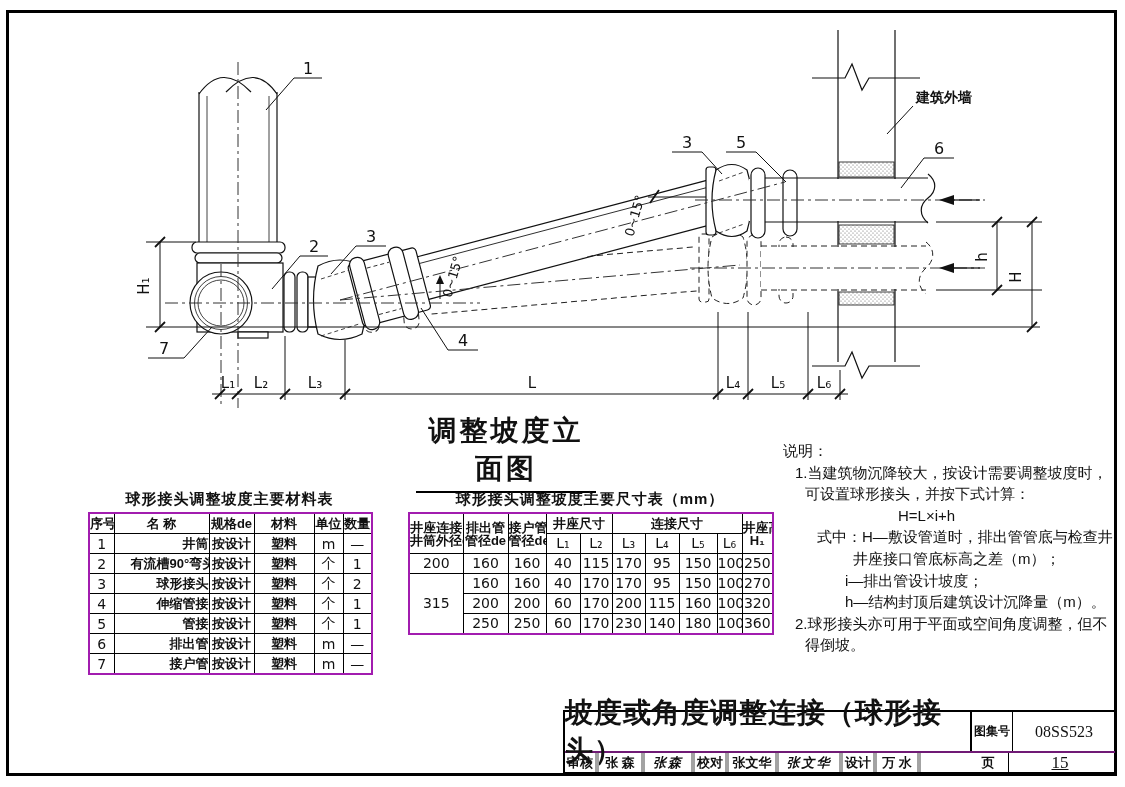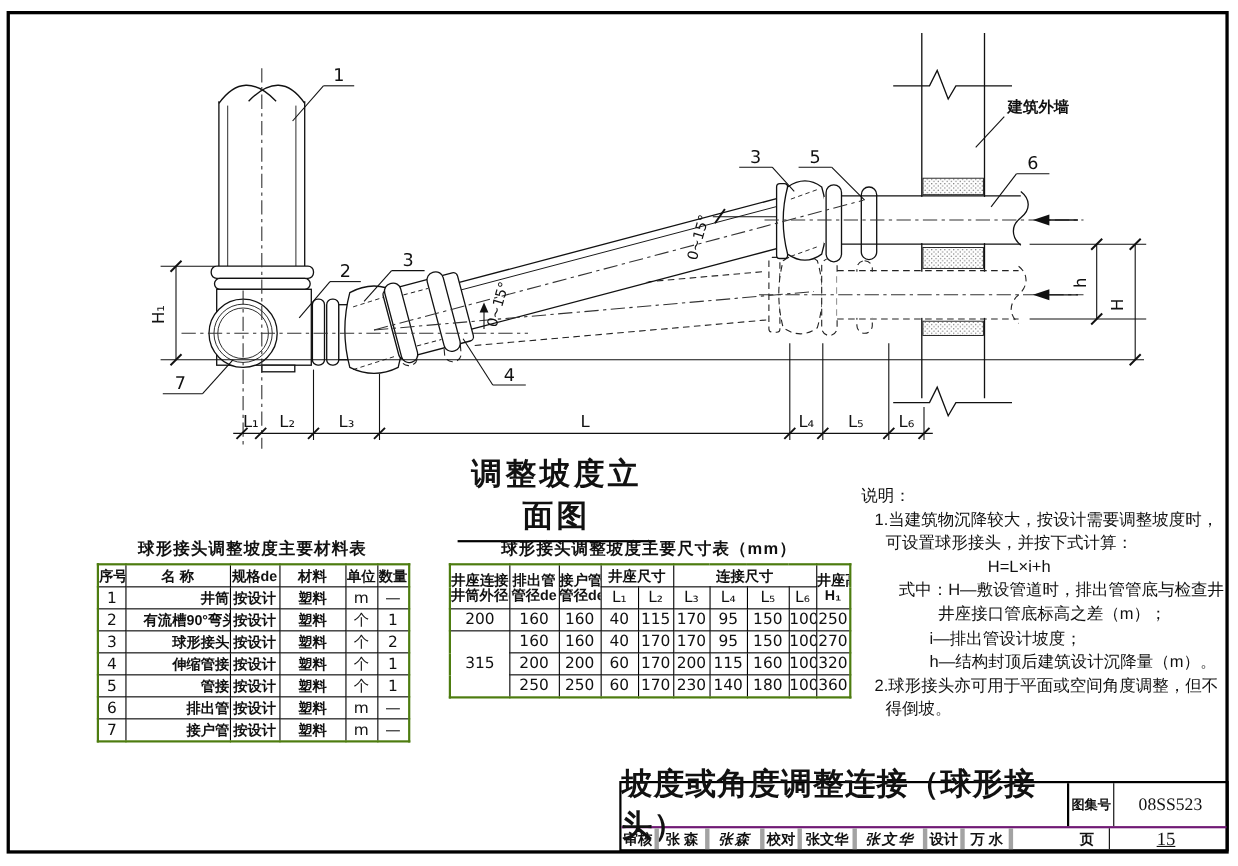--- a/index.html
+++ b/index.html
@@ -18,21 +18,21 @@
   .cl{stroke:#333;stroke-width:1;fill:none;stroke-dasharray:13 4 3 4;}
   .gh{stroke:#222;stroke-width:1;fill:none;stroke-dasharray:6 4;}
   .ghw{stroke:#222;stroke-width:1;fill:#fff;stroke-dasharray:6 4;}
   .dd{stroke:#111;stroke-width:0.8;fill:none;stroke-dasharray:4 3;}
   .dl{stroke:#111;stroke-width:1;fill:none;}
   .tick{stroke:#111;stroke-width:1.8;}
   .caption{position:absolute;left:416px;top:412px;width:180px;text-align:center;
            font-size:28px;font-weight:bold;letter-spacing:3px;border-bottom:2px solid #000;padding-bottom:3px;}
   .tbl-title{position:absolute;font-size:15px;font-weight:bold;text-align:center;letter-spacing:1px;}
   table{border-collapse:collapse;table-layout:fixed;}
-  .dtab{position:absolute;border:2px solid #4d7c0f;}
+  .dtab{position:absolute;border:2px solid #a21caf;}
   .dtab td{border:1px solid #000;text-align:center;padding:0;overflow:hidden;white-space:nowrap;}
   .mat td{height:19px;font-size:13px;font-weight:bold;}
   .mat td.num{font-family:"DejaVu Sans",sans-serif;font-weight:normal;font-size:14px;}
   .mat td.nm{text-align:right;padding-left:16px;}
   .siz td{height:19px;font-size:13px;font-weight:bold;line-height:13px;}
   .siz td.num{font-family:"DejaVu Sans",sans-serif;font-weight:normal;font-size:14px;}
   .notes{position:absolute;left:783px;top:440px;width:334px;font-size:15px;line-height:21.6px;}
   .notes div{white-space:nowrap;}
   .n0{padding-left:0;} .n1{padding-left:12px;} .n2{padding-left:22px;}
   .n3{padding-left:115px;} .n4{padding-left:34px;} .n5{padding-left:70px;} .n6{padding-left:62px;}

